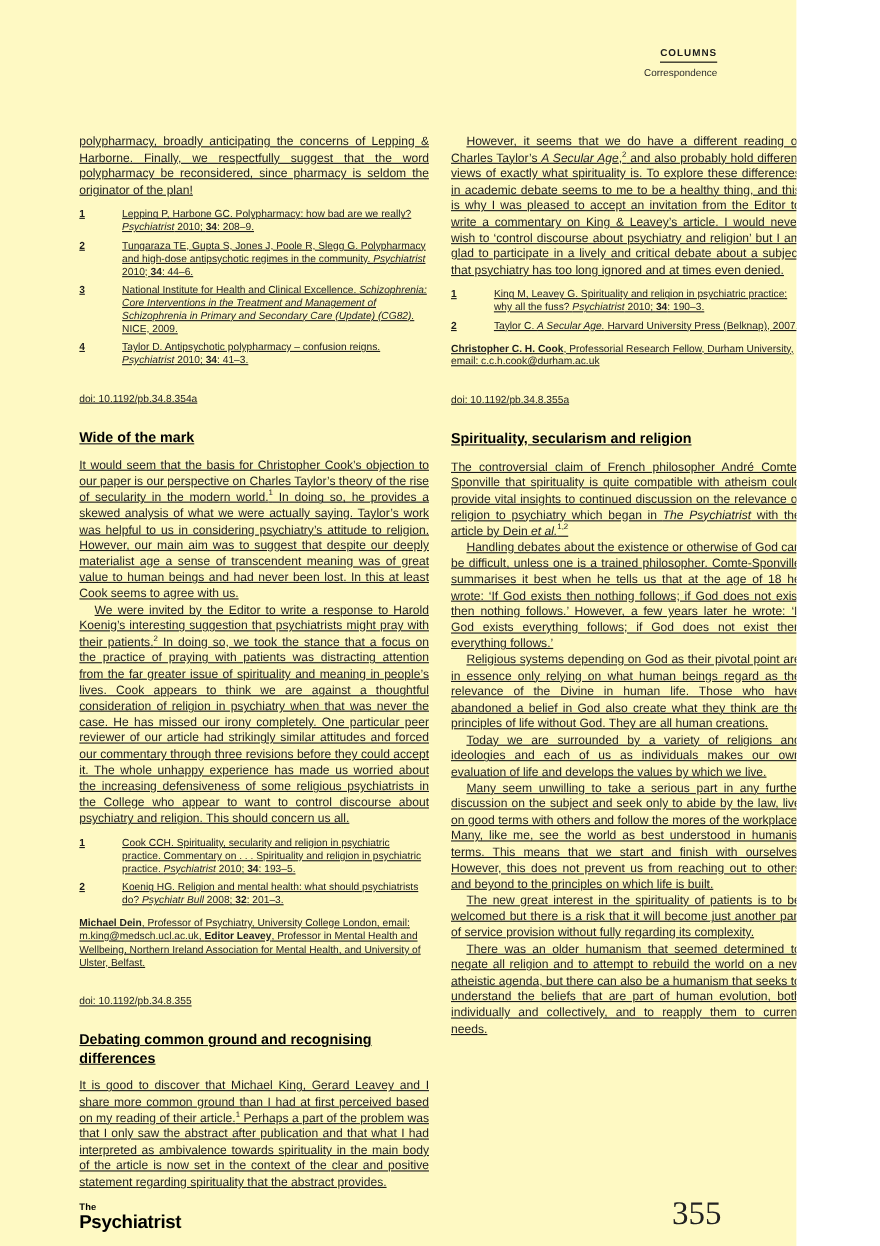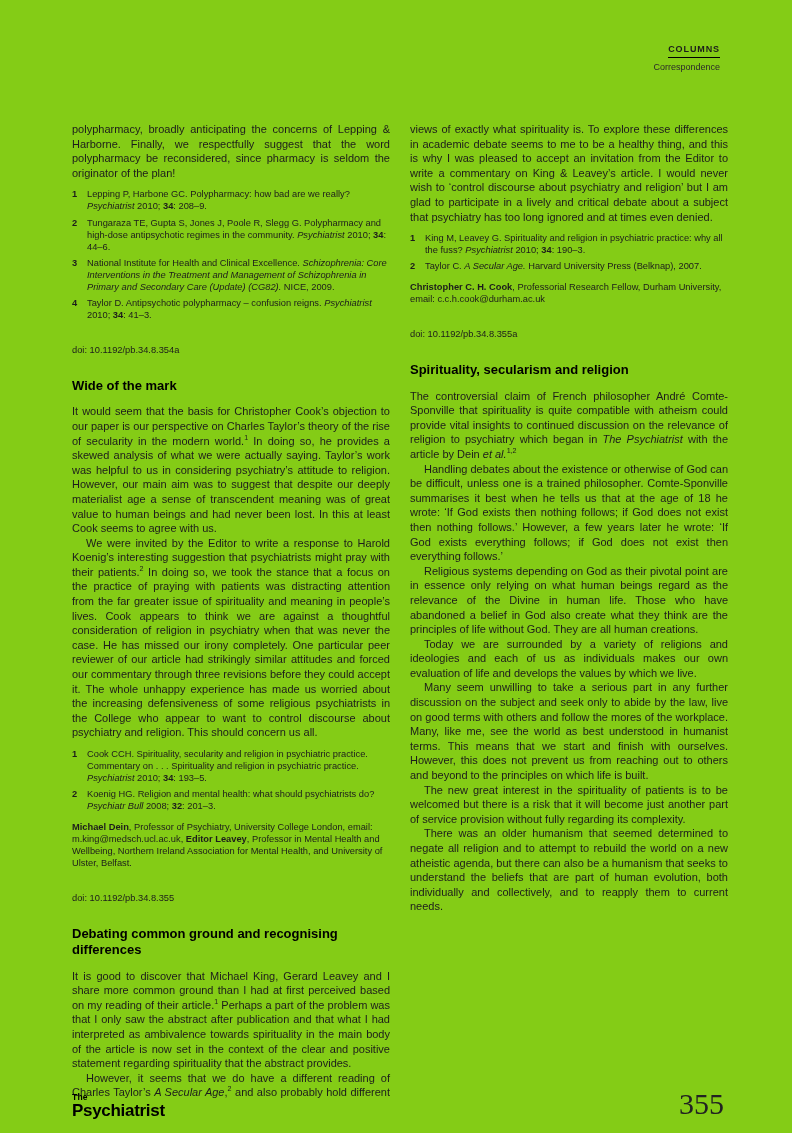--- a/index.html
+++ b/index.html
@@ -1,21 +1,21 @@
 <!DOCTYPE html>
 <html><head>
 <meta charset="utf-8">
 <style>
   * { margin: 0; padding: 0; box-sizing: border-box; }
   html, body { background: #ffffff; }
   .page {
     position: relative;
-    width: 792px;
+    width: 724px;
     height: 1133px;
-    background: #84cc16;
+    background: #fef9c3;
     font-family: "Liberation Sans", sans-serif;
     color: #1c1c1c;
     overflow: hidden;
   }
   
   .page-header {
     position: absolute;
     top: 38px;
     right: 72px;
     text-align: right;
@@ -38,20 +38,21 @@
   .columns {
     position: absolute;
     top: 122px;
     left: 72px;
     width: 656px;
     height: 982px;
     column-count: 2;
     column-gap: 20px;
     column-fill: auto;
     overflow: hidden;
+    text-decoration: underline;
   }
   .letter { display: block; }
   .letter-heading {
     font-size: 13px;
     line-height: 16.5px;
     font-weight: bold;
     color: #000;
     margin: 21px 0 10px 0;
     break-after: avoid;
   }
@@ -67,21 +68,21 @@
   strong { font-weight: bold; }
   .refs { margin-top: 9px; }
   .ref {
     display: flex;
     font-size: 9.3px;
     line-height: 11.9px;
     margin-bottom: 4.5px;
     break-inside: avoid;
   }
   .ref-num { flex: 0 0 15px; font-weight: bold; }
-  .ref-text { flex: 1; }
+  .ref-text { flex: 1; margin-left: 24px; }
   .signature {
     font-size: 9.3px;
     line-height: 11.9px;
     margin-top: 9px;
   }
   .doi {
     font-size: 9.3px;
     line-height: 11.9px;
     margin-top: 23px;
   }

